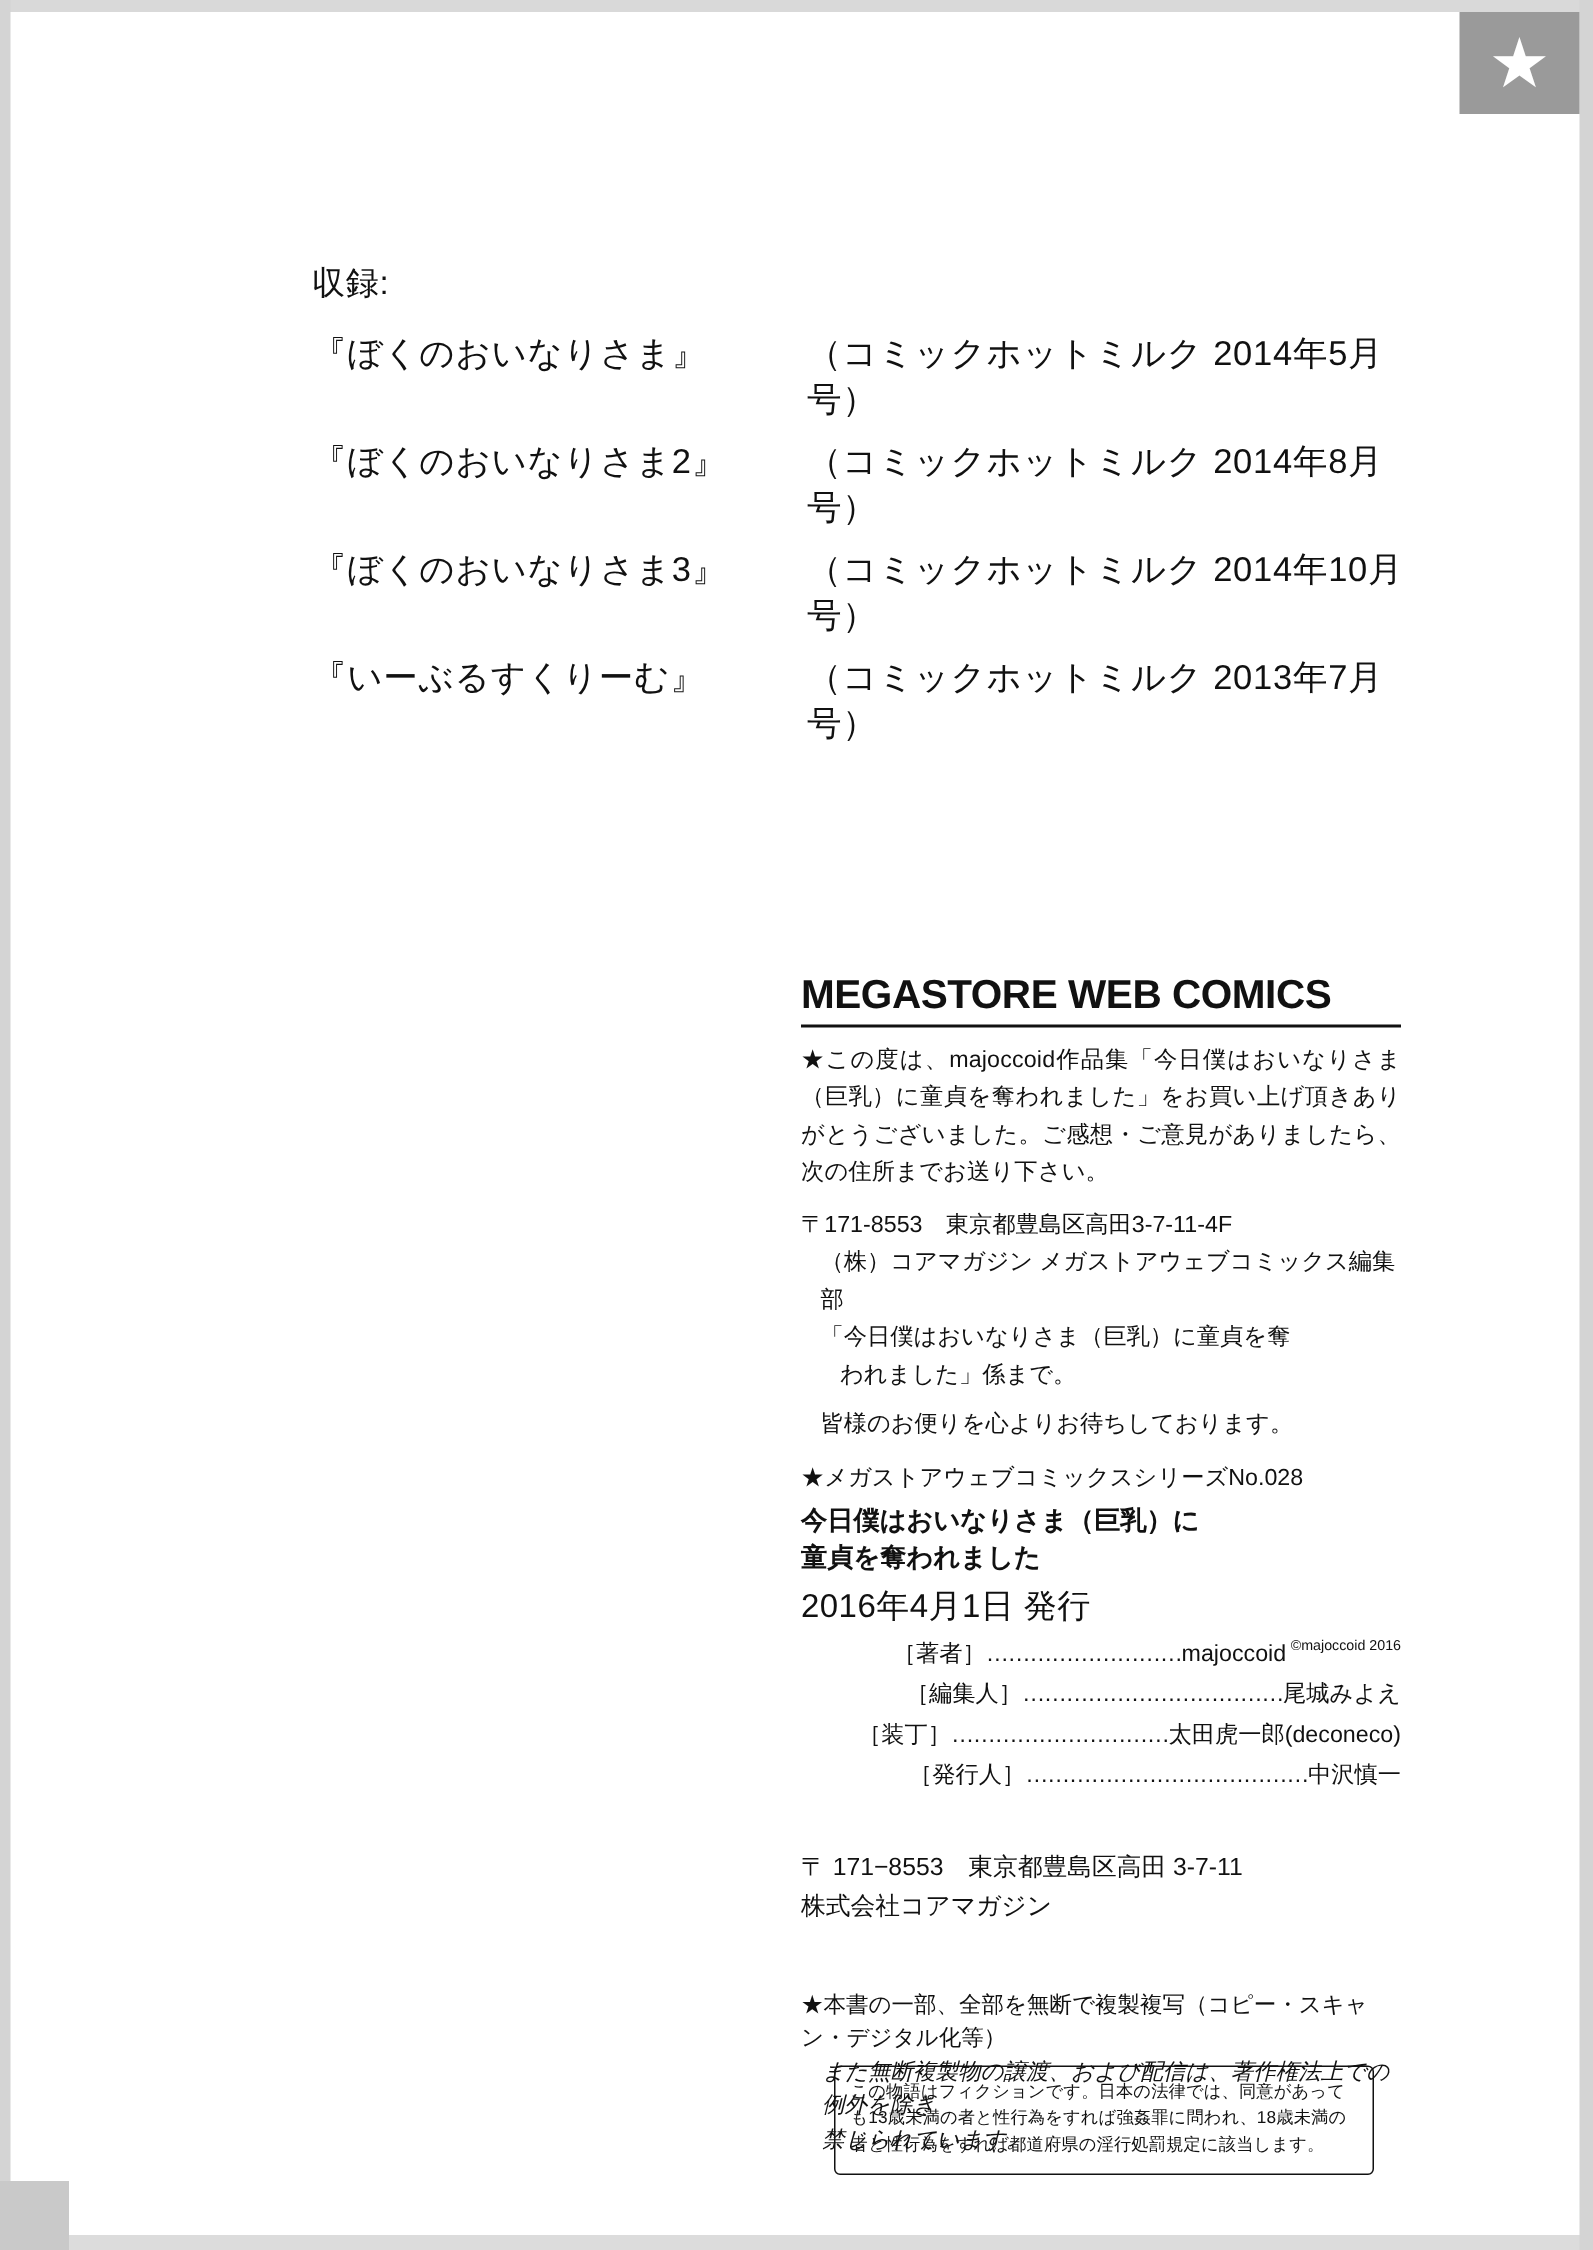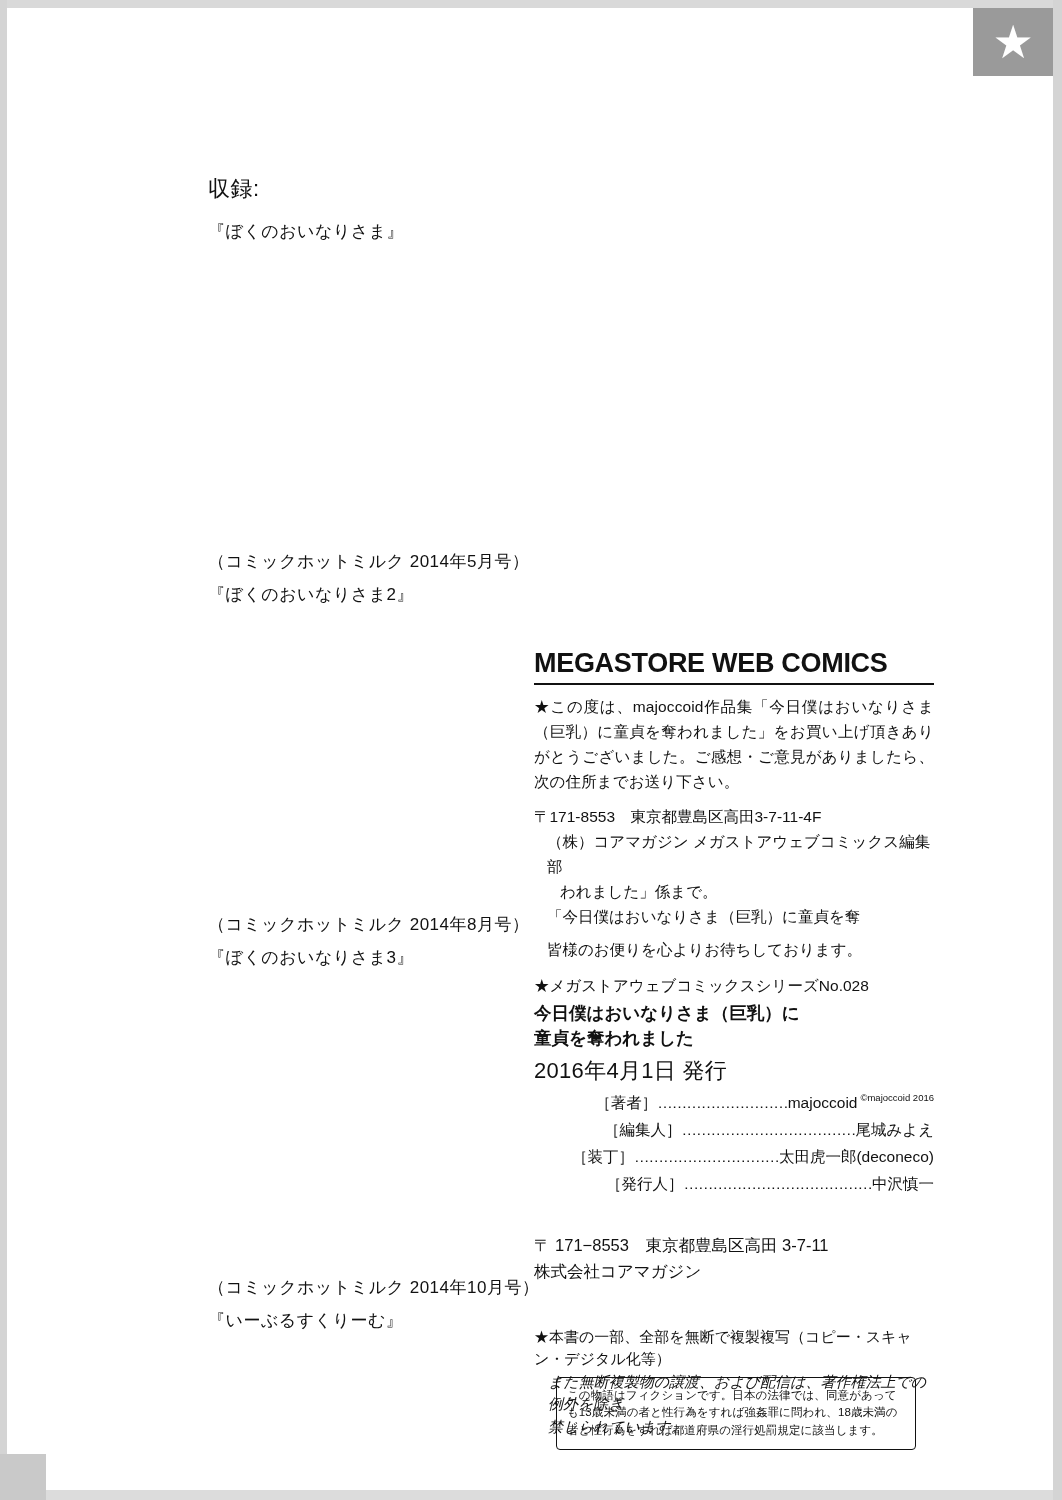--- a/index.html
+++ b/index.html
@@ -76,22 +76,21 @@
   }
   .contents-heading {
     font-size: 22px;
     letter-spacing: 0.5px;
     margin-bottom: 16px;
   }
   .contents-row {
     display: flex;
     align-items: baseline;
     margin-bottom: 10px;
-    font-size: 17px;
-    flex-direction: column;
+    font-size: 23px;
   }
   .contents-title {
     width: 330px;
     flex: 0 0 330px;
     letter-spacing: 0.5px;
   }
   .contents-source {
     flex: 1 1 auto;
     letter-spacing: 0.5px;
   }
@@ -240,22 +239,22 @@
   <div class="colophon">
     <div class="mega-title">MEGASTORE WEB COMICS</div>
     <div class="rule"></div>
 
     <div class="para indent-1">★この度は、majoccoid作品集「今日僕はおいなりさま（巨乳）に童貞を奪われました」をお買い上げ頂きありがとうございました。ご感想・ご意見がありましたら、次の住所までお送り下さい。</div>
 
     <div class="block-gap"></div>
 
     <div class="addr-line">〒171-8553　東京都豊島区高田3-7-11-4F</div>
     <div class="addr-line indent">（株）コアマガジン メガストアウェブコミックス編集部</div>
+    <div class="addr-line indent">「今日僕はおいなりさま（巨乳）に童貞を奪</div>
     <div class="addr-line indent2">われました」係まで。</div>
-    <div class="addr-line indent">「今日僕はおいなりさま（巨乳）に童貞を奪</div>
     <div class="addr-line indent" style="margin-top:9px;">皆様のお便りを心よりお待ちしております。</div>
 
     <div class="series-line">★メガストアウェブコミックスシリーズNo.028</div>
     <div class="book-title">今日僕はおいなりさま（巨乳）に</div>
     <div class="book-title" style="margin-top:0;">童貞を奪われました</div>
 
     <div class="pubdate">2016年4月1日 発行</div>
 
     <div class="credits">
       <div class="credit-row">

